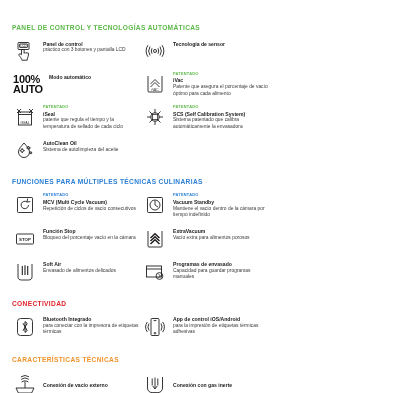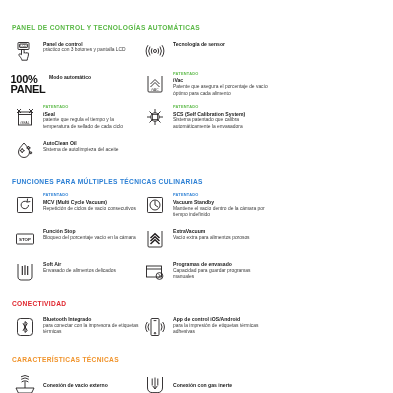--- a/index.html
+++ b/index.html
@@ -113,21 +113,21 @@
           <div class="patent"></div>
           <div class="t-title">Tecnología de sensor</div>
           <div class="t-desc"></div>
         </div>
       </div>
 
       <div class="cell">
         <div class="icon-box" style="width:32px;min-width:32px;">
           <div>
             <div class="auto-txt">100%</div>
-            <div class="auto-txt">PANEL</div>
+            <div class="auto-txt">AUTO</div>
           </div>
         </div>
         <div class="txt">
           <div class="patent"></div>
           <div class="t-title">Modo automático</div>
           <div class="t-desc"></div>
         </div>
       </div>
 
       <div class="cell">

